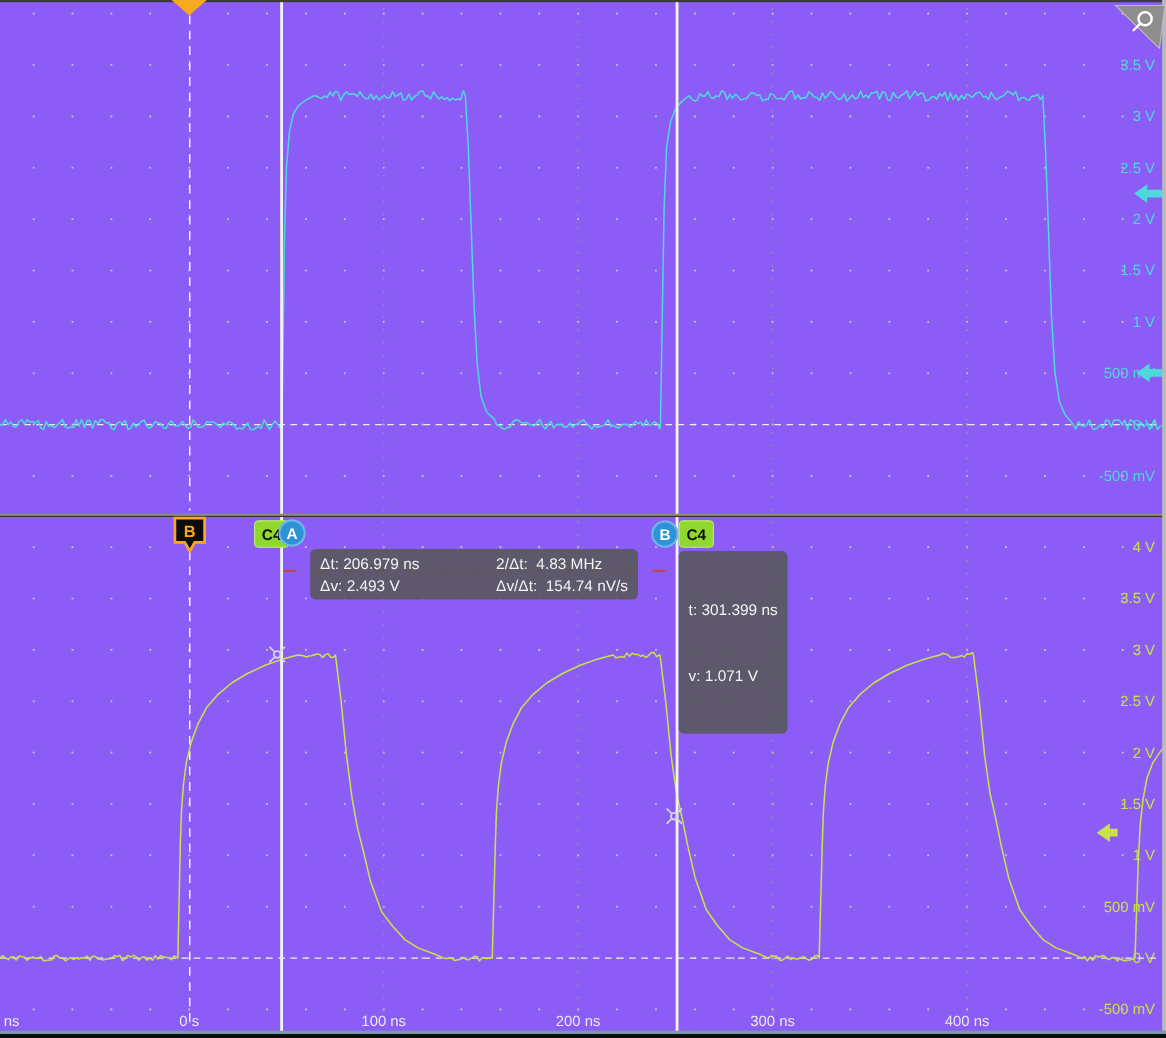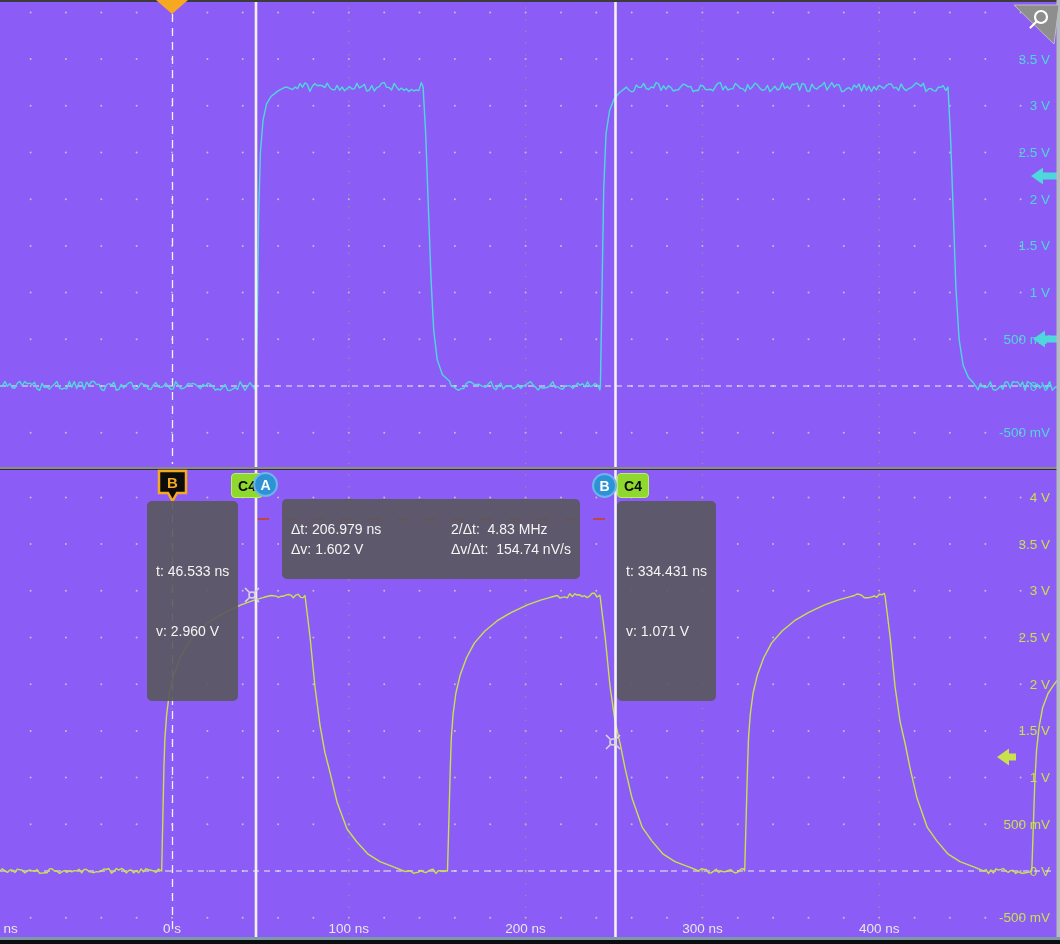--- a/index.html
+++ b/index.html
@@ -16,21 +16,21 @@
   .bflag{position:absolute;left:157px;top:469px;}
   .badge{
     position:absolute;display:flex;align-items:center;justify-content:center;
     font-weight:bold;font-size:14px;color:#0a0a0a;
   }
   .badge.rect{width:30px;height:23px;border-radius:4px;background:#8fd92f;border:1px solid #b9ef63;}
   .badge.circ{width:25px;height:25px;border-radius:50%;background:#2e93d6;color:#fff;
     border:2px solid rgba(190,225,255,.45);box-sizing:border-box;}
   .mbox{
     position:absolute;background:rgba(88,88,92,.9);border-radius:5px;color:#f5f5f5;
-    font-size:14px;line-height:20px;padding:20px 9px;white-space:pre;
+    font-size:14px;line-height:20px;padding:3px 9px;white-space:pre;
   }
   .mbox.grid2{display:grid;grid-template-columns:152px auto;column-gap:8px;}
 </style>
 </head>
 <body>
 
 <div class="screen">
 
   <svg id="plot" width="1060" height="944" viewBox="0 0 1060 944" style="font-family:'Liberation Sans',sans-serif;">
       <g>
@@ -1087,30 +1087,26 @@
     <path d="M2 2 H29 V24 H20 L15.5 32 L11 24 H2 Z" fill="#0c0c0c" stroke="#f6a821" stroke-width="2.5"></path>
     <text x="15.5" y="19" text-anchor="middle" font-size="15" font-weight="bold" fill="#f6a821">B</text>
   </svg>
 
   <span class="badge rect" style="left:231px;top:473px;">C4</span>
   <span class="badge circ" style="left:253px;top:472px;">A</span>
 
   <span class="badge circ" style="left:592px;top:473px;">B</span>
   <span class="badge rect" style="left:617px;top:473px;">C4</span>
 
-  <div class="mbox" style="left:147px;top:501px;">
-    <div>t: 46.533 ns</div>
-    <div>v: 2.960 V</div>
-  </div>
 
   <div class="mbox grid2" style="left:282px;top:499px;">
     <span>Δt: 206.979 ns</span>
     <span>2/Δt:  4.83 MHz</span>
-    <span>Δv: 1.602 V</span>
+    <span>Δv: 2.493 V</span>
     <span>Δv/Δt:  154.74 nV/s</span>
   </div>
 
   <div class="mbox" style="left:617px;top:501px;">
-    <div>t: 334.431 ns</div>
+    <div>t: 301.399 ns</div>
     <div>v: 1.071 V</div>
   </div>
 
 </div>
 
 </body></html>

